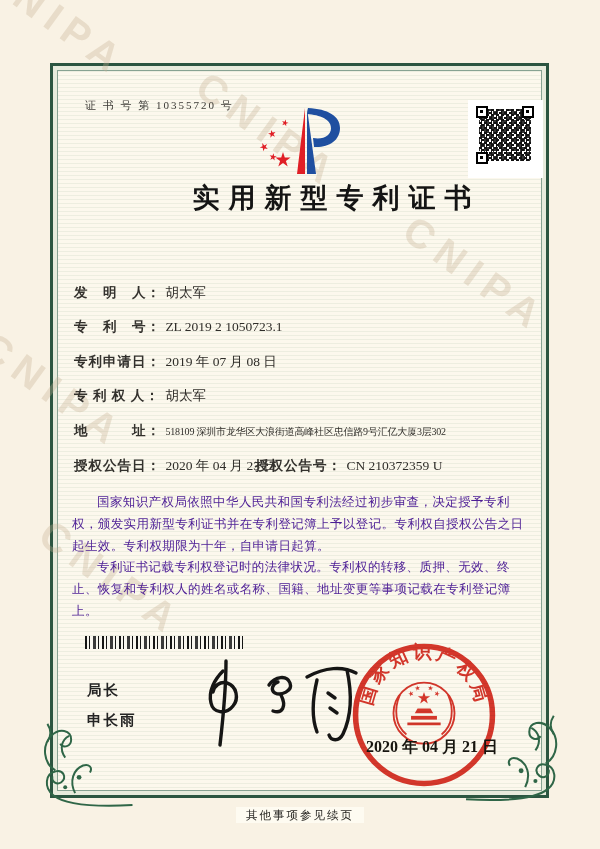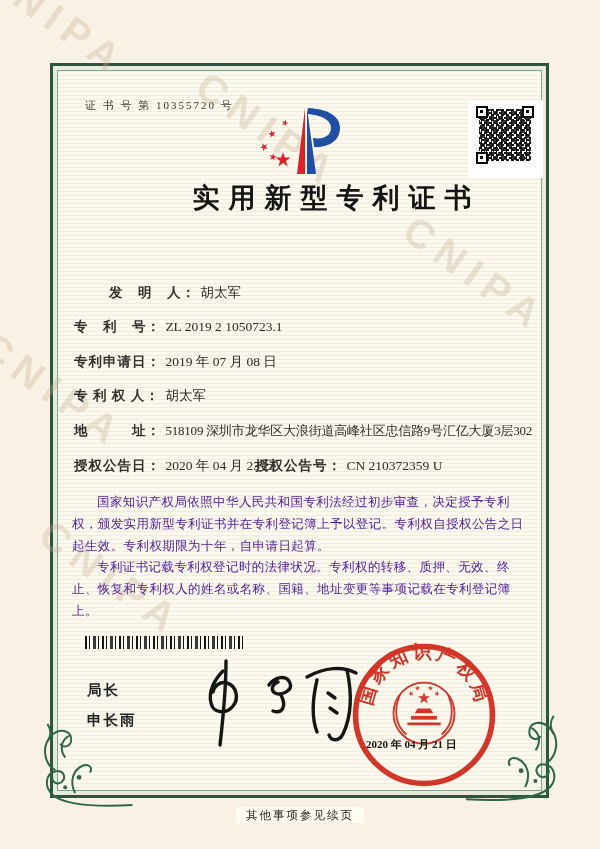--- a/index.html
+++ b/index.html
@@ -52,41 +52,41 @@
   .title{
     left:0; top:180px; width:100%; text-align:center;
     font-size:27px; font-weight:700; letter-spacing:9px; text-indent:9px;
     color:#141414;
     padding-left:32px;
   }
   
   .row{left:74px; top:0; width:460px; font-size:13.5px; white-space:nowrap;}
   .row .lab{display:inline-block; min-width:88px; font-weight:600; letter-spacing:1px; color:#33312d;}
   .row .val{font-weight:500; color:#2f2d29;}
-  .r1{top:249px;} .r2{top:284px;margin-left:35px;} .r3{top:318px;} .r4{top:353px;} .r5{top:387px;}
-  .r6{top:422px;} .r6 .val{font-size:13px; letter-spacing:-0.2px;}
+  .r1{top:249px;} .r2{top:284px;} .r3{top:318px;} .r4{top:353px;} .r5{top:387px;}
+  .r6{top:422px;} .r6 .val{font-size:10px; letter-spacing:-0.2px;}
   .r7{top:457px;}
   .grant2{position:absolute; left:181px; top:0; white-space:nowrap;}
   
   .body-text{left:72px; top:492px; width:458px; font-size:12.5px; line-height:1.74; letter-spacing:0.4px; color:#4c1d95;}
   .body-text p{margin:0; text-indent:2em;}
   
   .barcode{
     left:85px; top:636px; width:158px; height:13px;
     background:repeating-linear-gradient(90deg,
       #151515 0 2px, #f8f6ef 2px 4px, #151515 4px 5px, #f8f6ef 5px 8px,
       #3a3a3a 8px 11px, #f8f6ef 11px 13px, #151515 13px 14px, #f8f6ef 14px 17px);
   }
   
   .signer{left:87px; font-family:"Liberation Sans","DejaVu Sans",sans-serif; font-weight:700; font-size:14.5px; color:#242424; letter-spacing:2px;}
   .signer-title{top:681px;} .signer-name{top:711px;}
   .sig-svg{left:185px; top:653px; width:180px; height:100px; mix-blend-mode:multiply;}
   
   .seal{left:350px; top:641px; width:148px; height:148px; mix-blend-mode:multiply; opacity:0.93;}
-  .seal-date{left:366px; top:737px; width:140px; font-size:11px; font-weight:600; color:#17150f; white-space:nowrap; z-index:7;}
+  .seal-date{left:366px; top:737px; width:140px; font-size:16px; font-weight:600; color:#17150f; white-space:nowrap; z-index:7;}
   .page-info{left:0; top:764px; width:100%; text-align:center; font-size:11.5px; letter-spacing:1.5px; color:#2a2925;}
   
   .flourish{z-index:7;}
   .fl-left{left:34px; top:716px; width:102px; height:94px;}
   .fl-right{left:464px; top:706px; width:102px; height:100px; transform:scaleX(-1);}
   
   .continuation{
     left:0; top:808px; width:100%; text-align:center;
     font-size:11.5px; letter-spacing:2px; color:#2a2925; z-index:6;
   }

